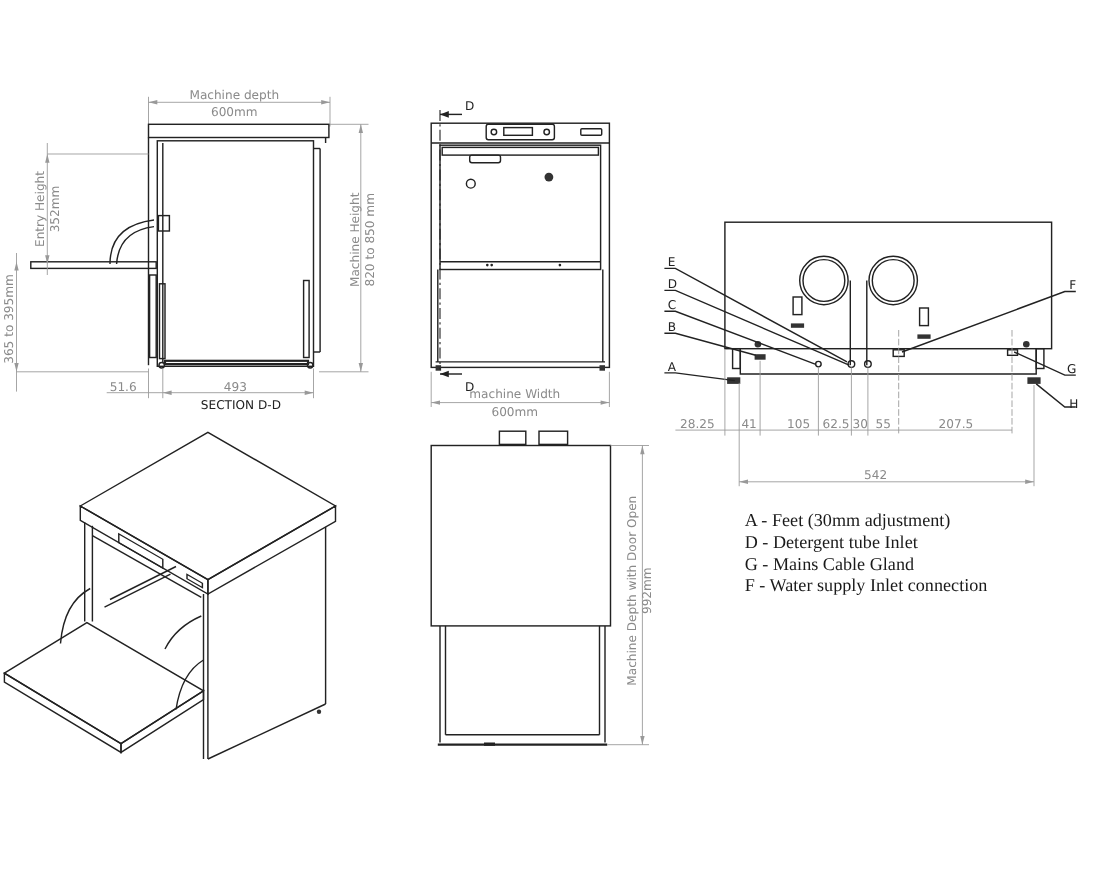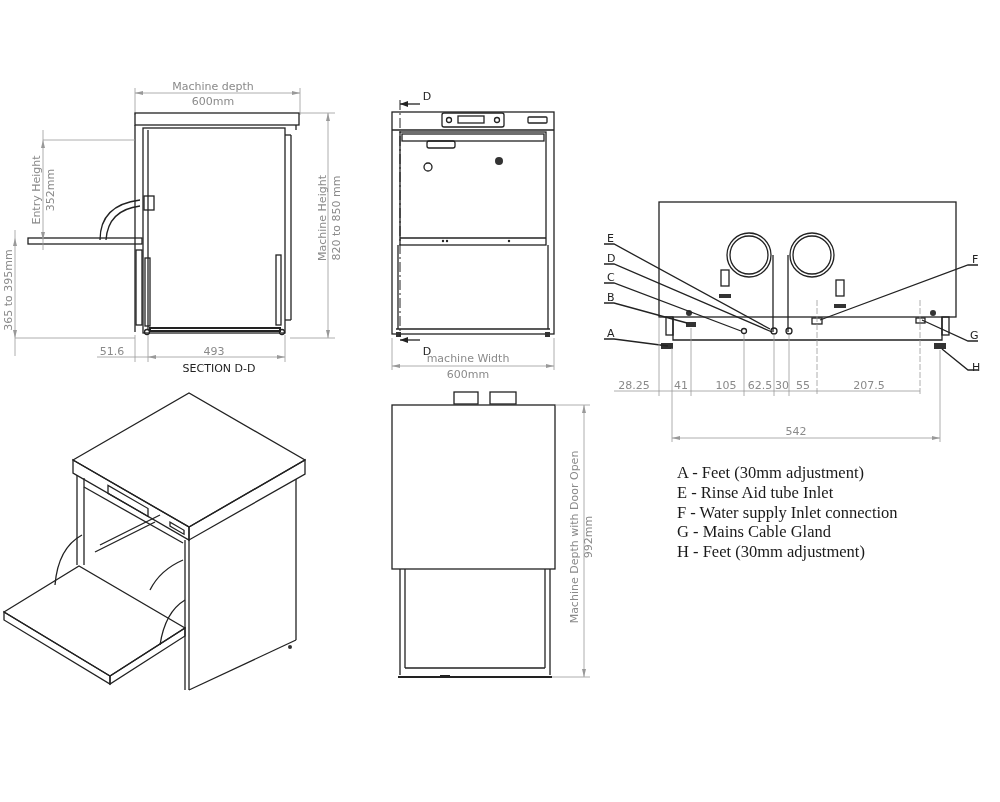--- a/index.html
+++ b/index.html
@@ -239,18 +239,17 @@
     <line class="dl" x1="584" y1="405" x2="584" y2="677"></line>
     <polygon points="584,405 582,413 586,413" fill="#999"></polygon>
     <polygon points="584,677 582,669 586,669" fill="#999"></polygon>
     <text class="dim" transform="translate(578,537) rotate(-90)" text-anchor="middle">Machine Depth with Door Open</text>
     <text class="dim" transform="translate(592,537) rotate(-90)" text-anchor="middle">992mm</text>
   </g>
 </svg>
 
 <div id="legend">
   <div>A - Feet (30mm adjustment)</div>
-  <div>E - Rinse Aid tube Inlet</div>
+  <div>D - Detergent tube Inlet</div>
+  <div>G - Mains Cable Gland</div>
   <div>F - Water supply Inlet connection</div>
-  <div>G - Mains Cable Gland</div>
-  <div>H - Feet (30mm adjustment)</div>
 </div>
 </div>
 
 </body></html>

